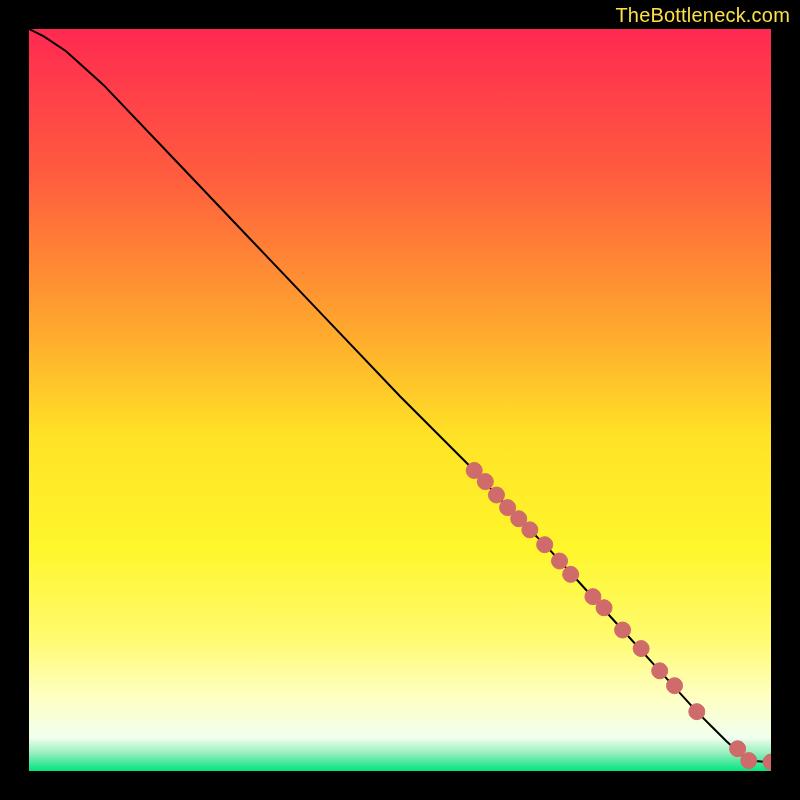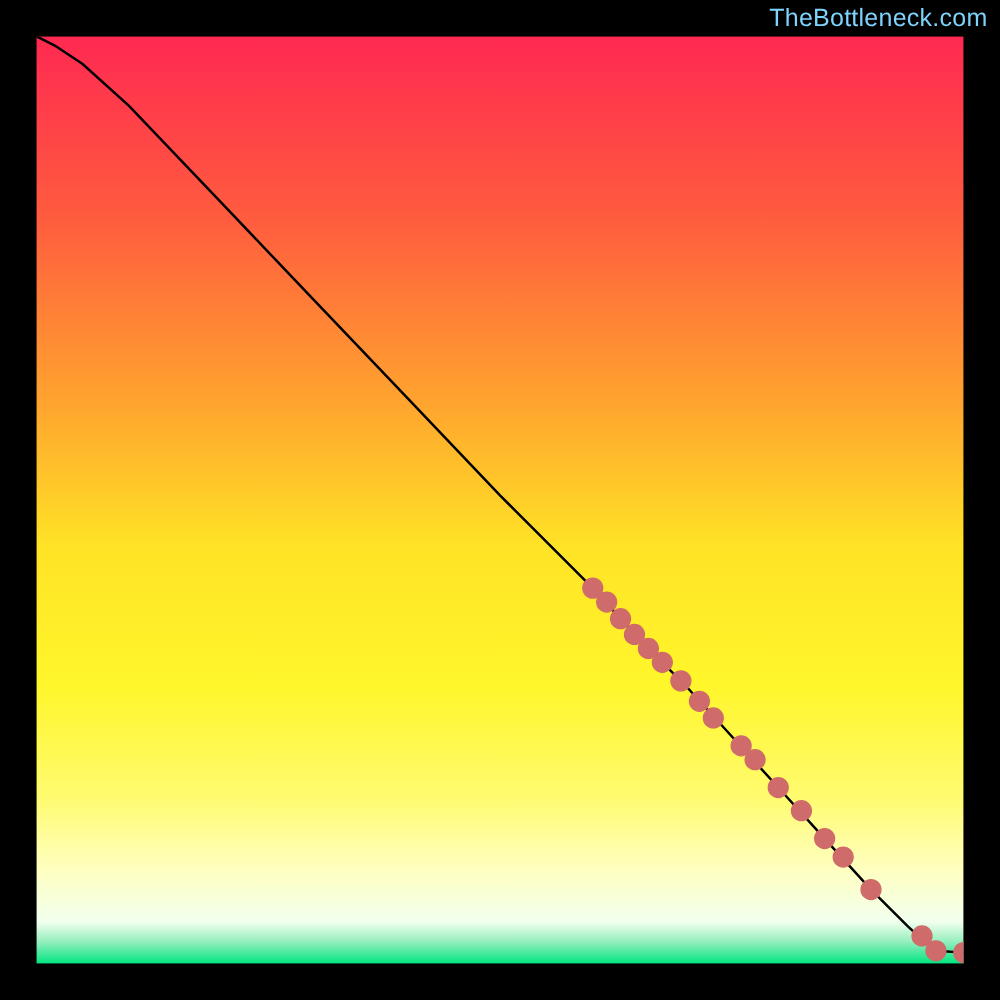--- a/index.html
+++ b/index.html
@@ -14,21 +14,21 @@
   .stage {
     position: relative;
     width: 800px;
     height: 800px;
     background: #000;
   }
   .attribution {
     position: absolute;
     top: 4px;
     right: 10px;
-    color: #7dd3fc;
+    color: #fde047;
     font-size: 20px;
     letter-spacing: 0.2px;
     font-weight: 400;
     text-align: right;
   }
   
   .plot {
     position: absolute;
     left: 29px;
     top: 29px;

